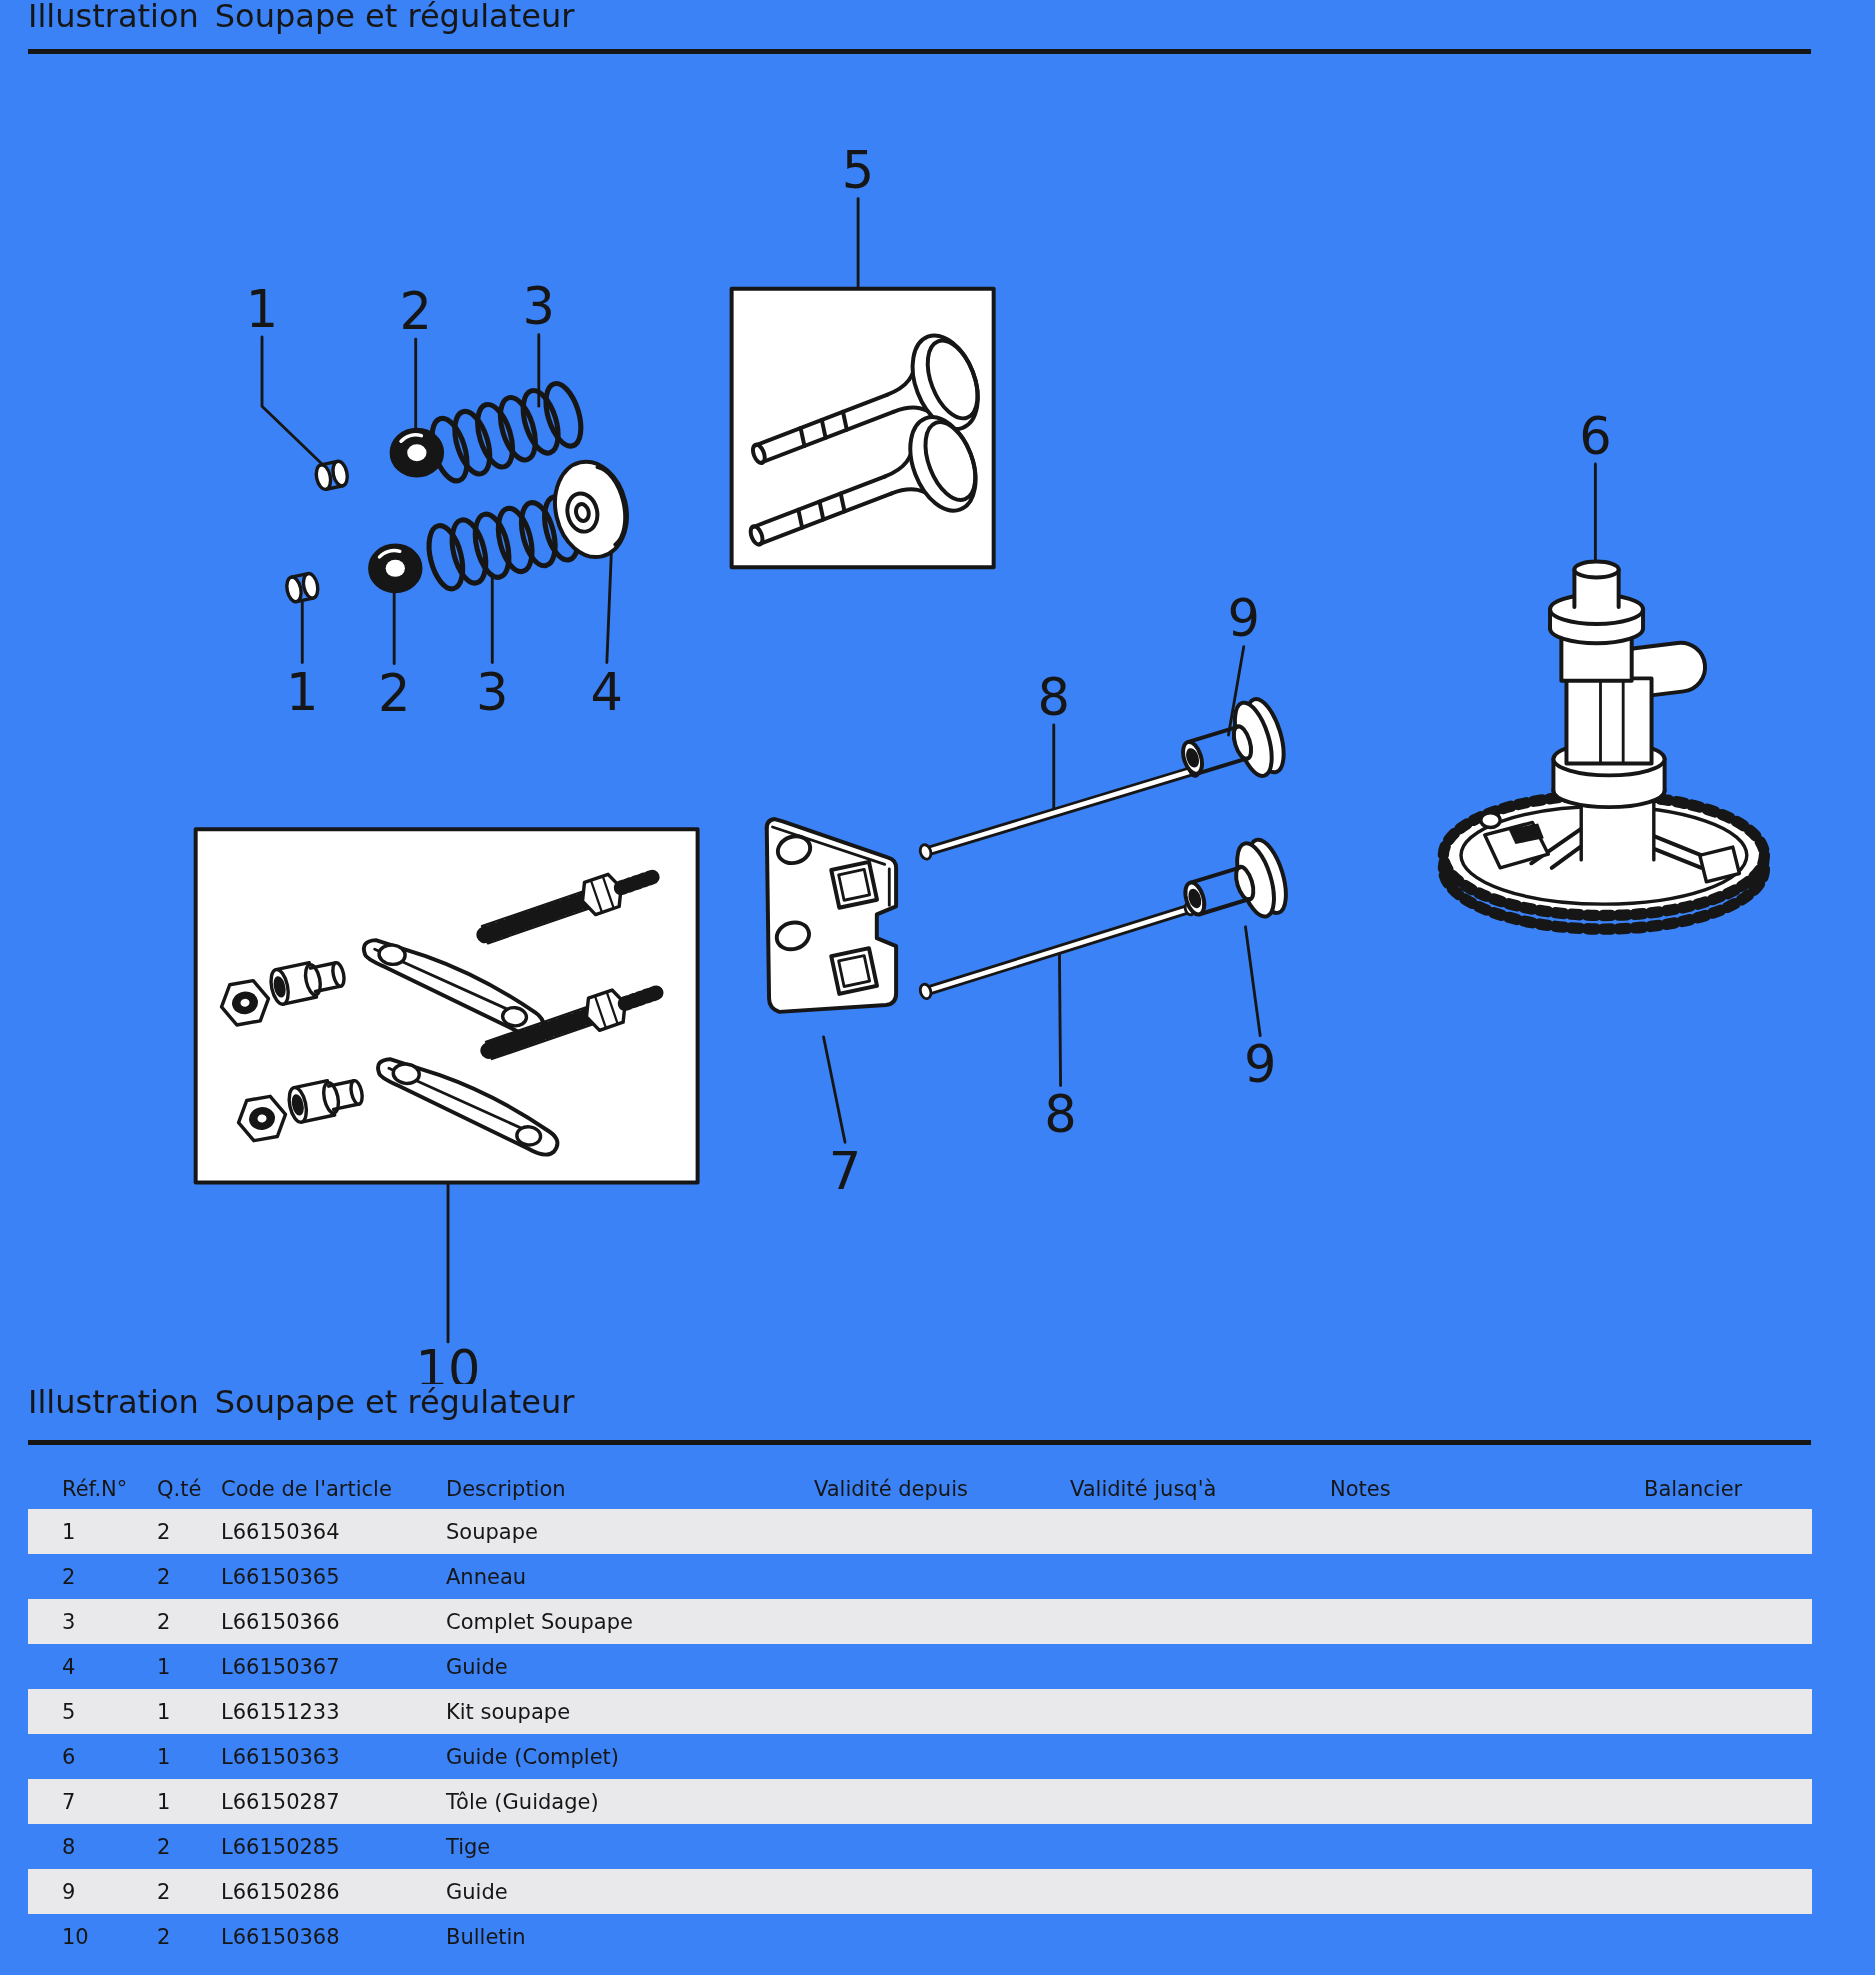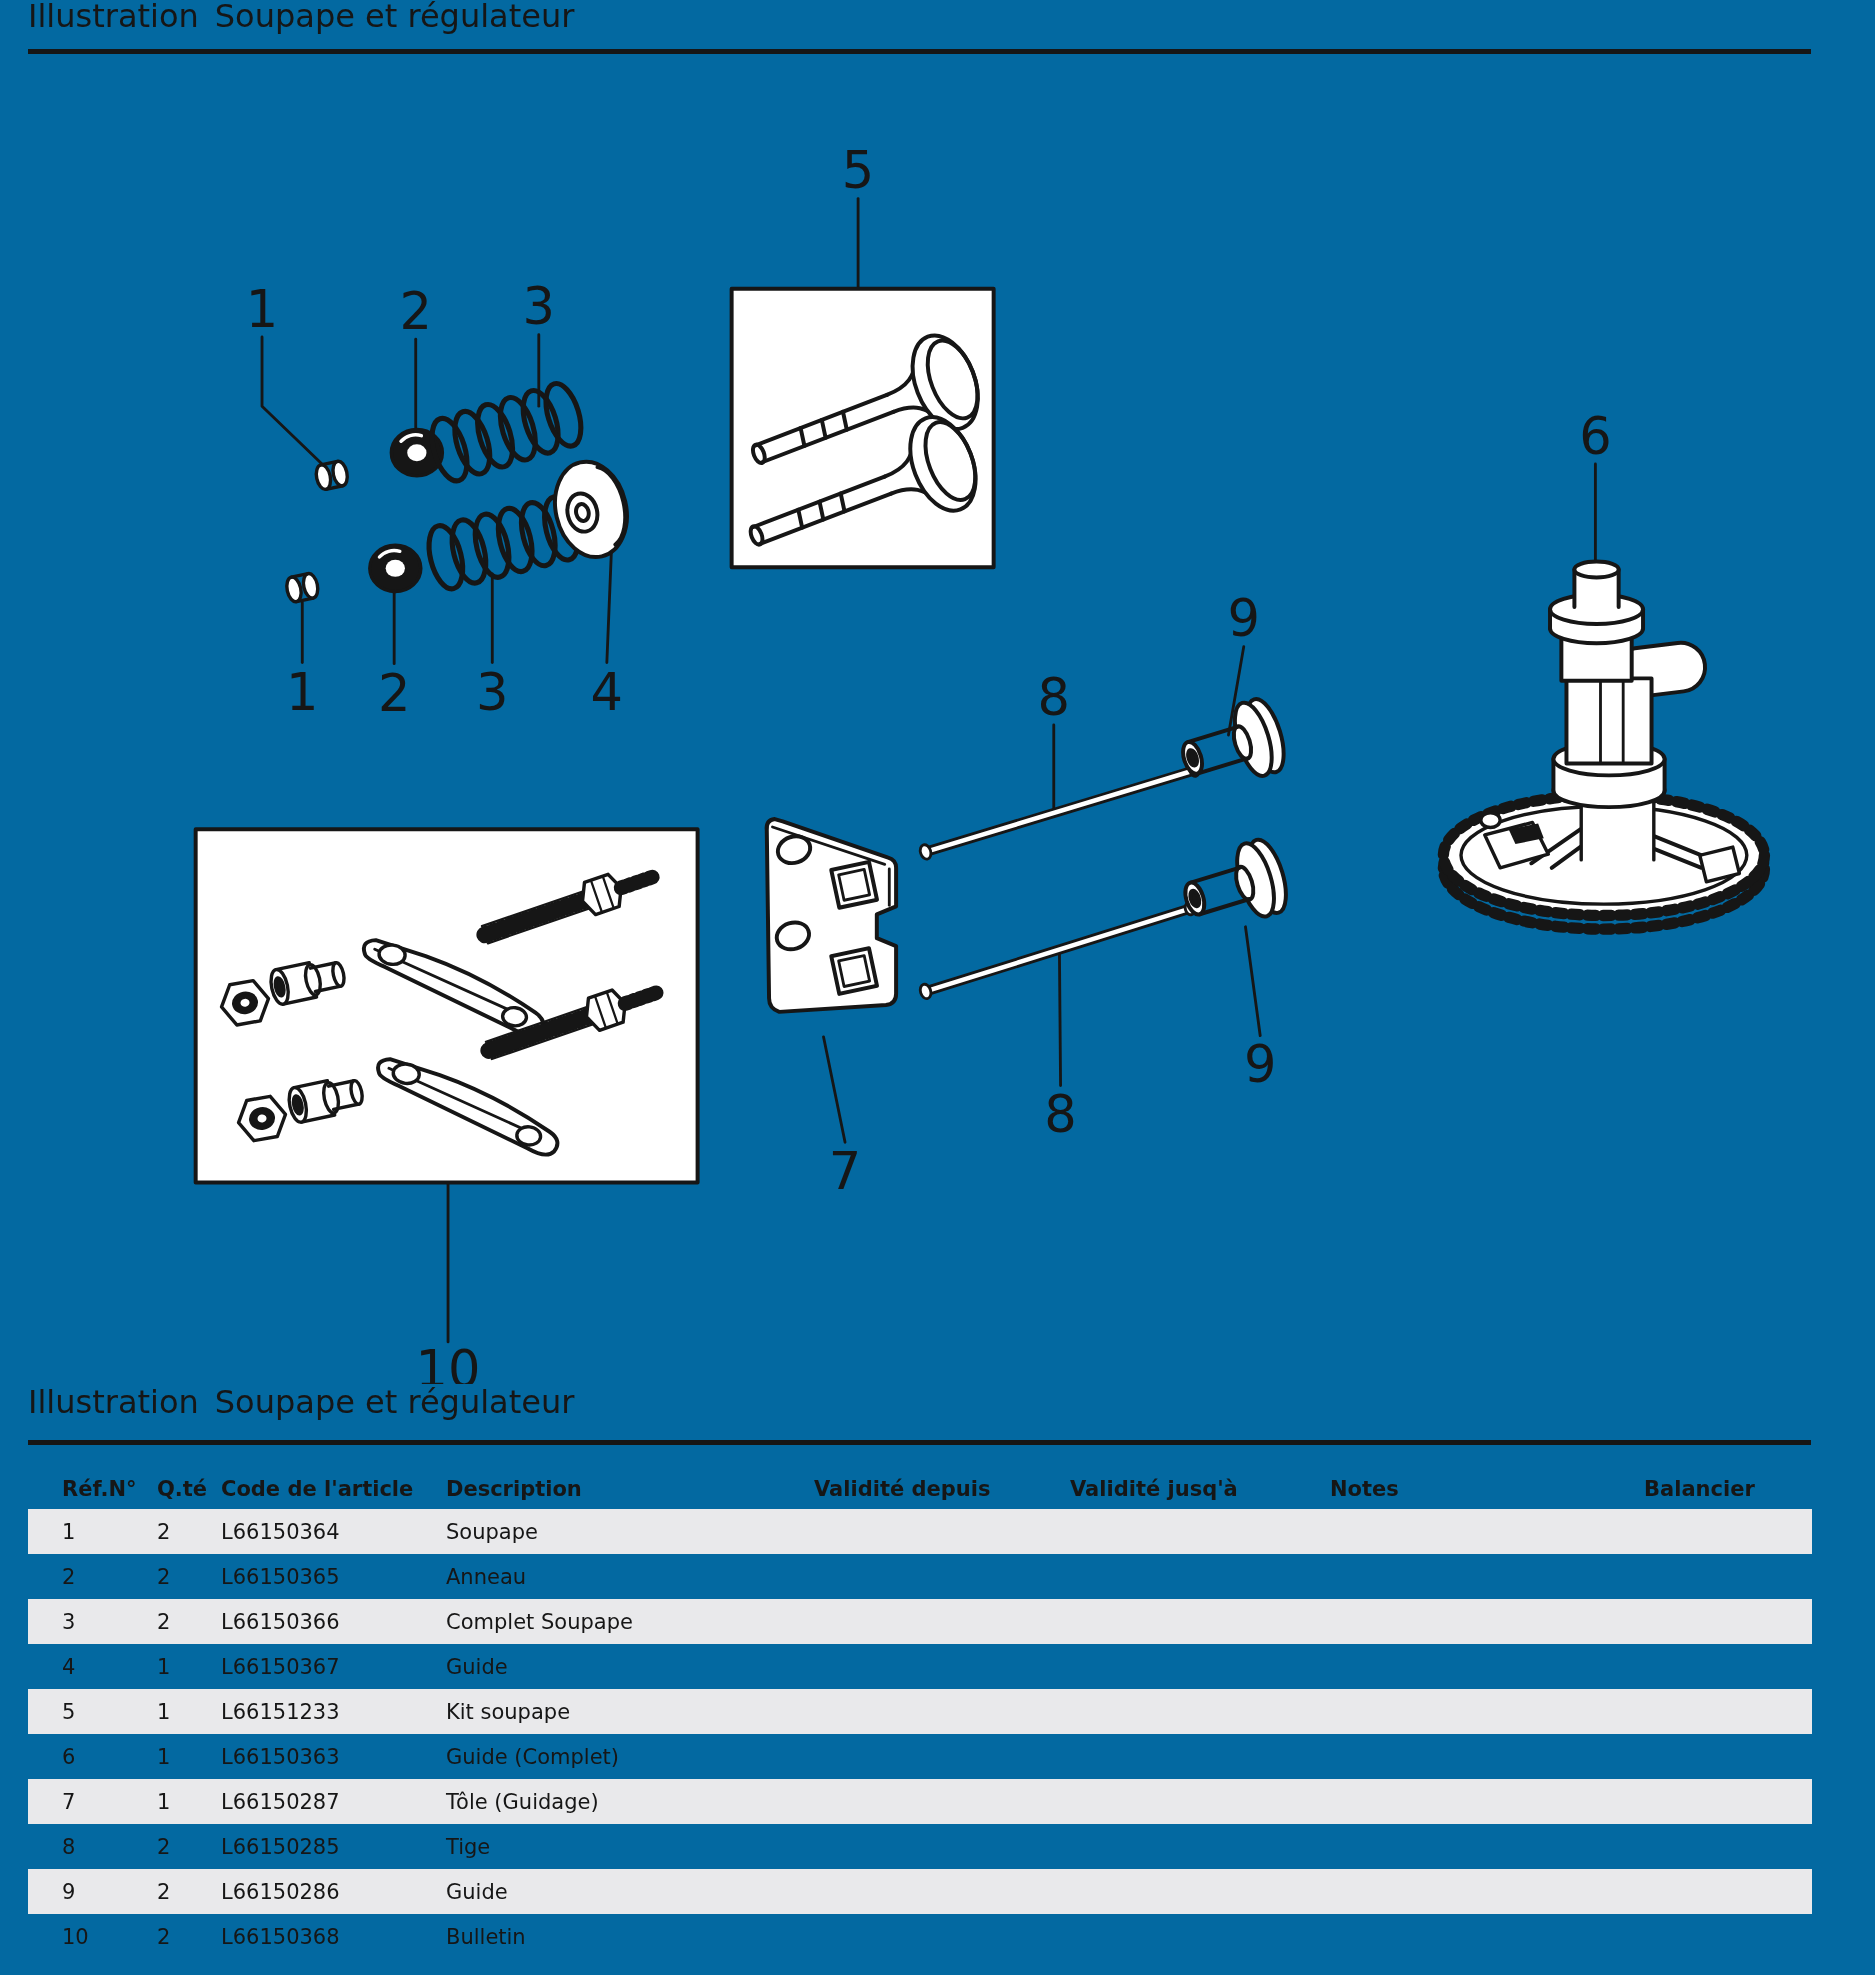--- a/index.html
+++ b/index.html
@@ -1,29 +1,29 @@
 <!DOCTYPE html>
 <html lang="fr" style="font-size:9px"><head>
 <meta charset="utf-8">
 <style>
   html,body{margin:0;padding:0;background:#ffffff}
-  .page{position:relative;width:1875px;height:1975px;background:#0369a1;overflow:hidden;
+  .page{position:relative;width:1875px;height:1975px;background:#3b82f6;overflow:hidden;
         font-family:"DejaVu Sans","Liberation Sans",sans-serif;color:#161616}
   .title{position:absolute;left:28px;font-size:32px;font-weight:400;line-height:1.15;white-space:nowrap}
   #title1{top:-2.3px}
   #title2{top:1384px}
   .title .gap{display:inline-block;width:16px}
   .rule{position:absolute;left:28px;width:1783px;height:4.5px;background:#161616}
   #rule1{top:49px}
   #rule2{top:1440px}
   svg.diagram{position:absolute;left:0;top:0}
   svg.diagram text{font-family:"DejaVu Sans","Liberation Sans",sans-serif;font-size:90px;fill:#161616;stroke:none}
   table.parts{position:absolute;left:28px;top:1469px;width:1783px;border-collapse:collapse;
               table-layout:fixed;font-size:21px}
-  table.parts th{font-weight:700;text-align:left;height:40px;vertical-align:middle;padding:0;white-space:nowrap}
+  table.parts th{font-weight:400;text-align:left;height:40px;vertical-align:middle;padding:0;white-space:nowrap}
   table.parts td{height:45px;vertical-align:middle;padding:0;white-space:nowrap}
   table.parts th:first-child,table.parts td:first-child{padding-left:34px}
   table.parts tbody tr:nth-child(odd){background:#e9e9eb}
 </style>
 </head>
 <body>
 
 <div class="page">
 
   <div class="title" id="title1"><span>Illustration</span><span class="gap"></span><span>Soupape et régulateur</span></div>

